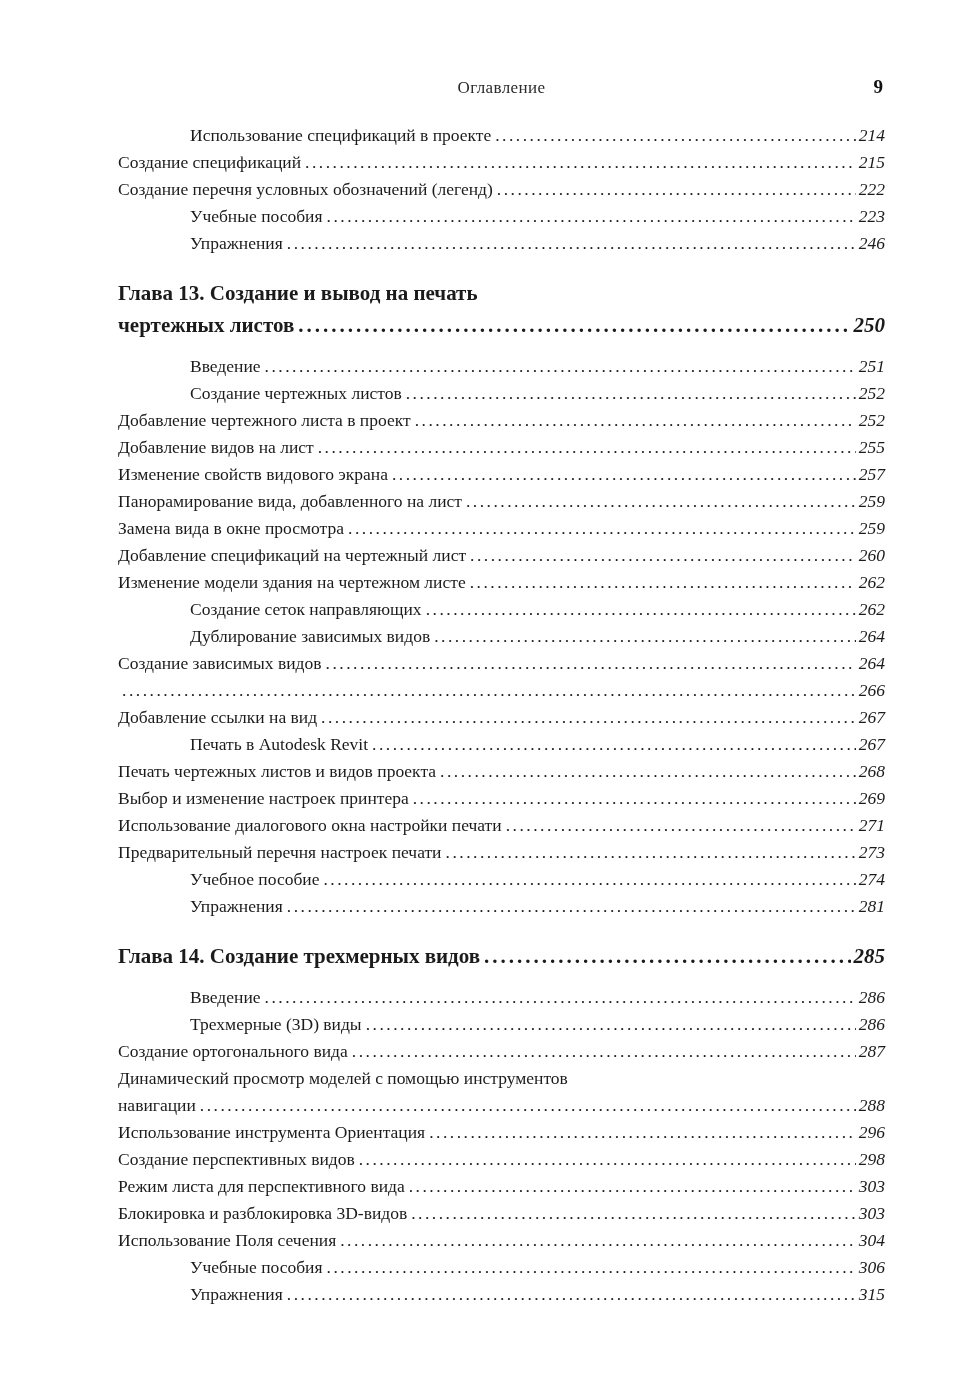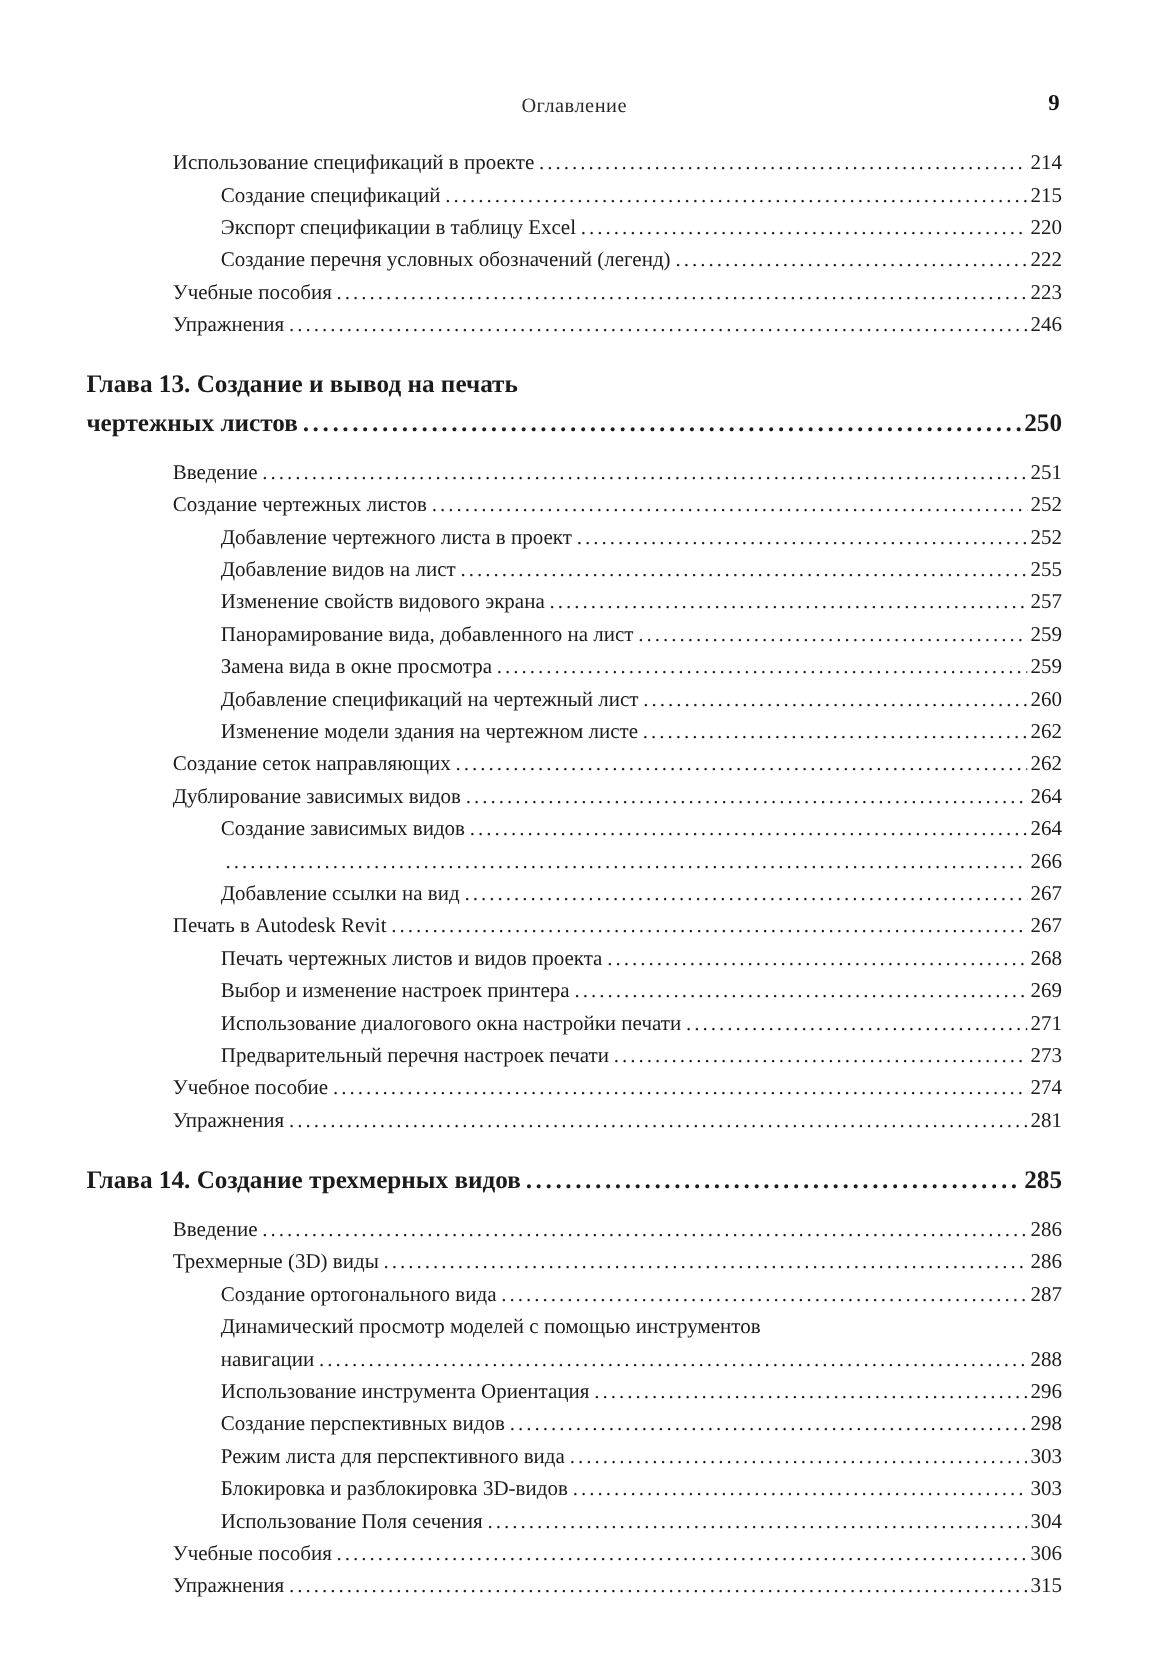--- a/index.html
+++ b/index.html
@@ -8,21 +8,21 @@
     background: #ffffff;
     font-family: "Liberation Serif", "DejaVu Serif", serif;
     color: #1b1b1b;
   }
   .page {
     position: relative;
     width: 974px;
     height: 1388px;
     background: #ffffff;
     box-sizing: border-box;
-    padding: 78px 89px 40px 72px;
+    padding: 78px 89px 40px 118px;
     overflow: hidden;
   }
   .page-header {
     position: relative;
     height: 32px;
     margin-bottom: 12px;
   }
   .header-title {
     position: absolute;
     left: 0;
@@ -60,24 +60,25 @@
     margin: 0 3px 0 4px;
     min-width: 0;
   }
   .row .dots::after {
     content: "..........................................................................................................................................................................................................";
     letter-spacing: 2.5px;
   }
   .row .pagenum {
     flex: 0 0 auto;
     text-align: right;
+    font-style: italic;
   }
   .indent-0 { margin-left: 0; }
   .indent-1 { margin-left: 72px; }
-  .indent-2 { margin-left: 112px; }
+  .indent-2 { }
   .chapter {
     font-weight: bold;
     font-size: 21px;
     line-height: 32px;
     margin-left: 0 !important;
   }
   .chapter .dots::after { letter-spacing: 3px; }
   .chapter-start { margin-top: 20px; }
   .chapter-end { margin-bottom: 12px; }
   .chapter-single { margin-top: 20px; margin-bottom: 12px; }
@@ -95,25 +96,20 @@
     <span class="title">Использование спецификаций в проекте</span>
     <span class="dots"></span>
     <span class="pagenum">214</span>
   </div>
       <div class="row indent-2">
     <span class="title">Создание спецификаций</span>
     <span class="dots"></span>
     <span class="pagenum">215</span>
   </div>
       <div class="row indent-2">
-    <span class="title">Экспорт спецификации в таблицу Excel</span>
-    <span class="dots"></span>
-    <span class="pagenum">220</span>
-  </div>
-      <div class="row indent-2">
     <span class="title">Создание перечня условных обозначений (легенд)</span>
     <span class="dots"></span>
     <span class="pagenum">222</span>
   </div>
       <div class="row indent-1">
     <span class="title">Учебные пособия</span>
     <span class="dots"></span>
     <span class="pagenum">223</span>
   </div>
       <div class="row indent-1">

